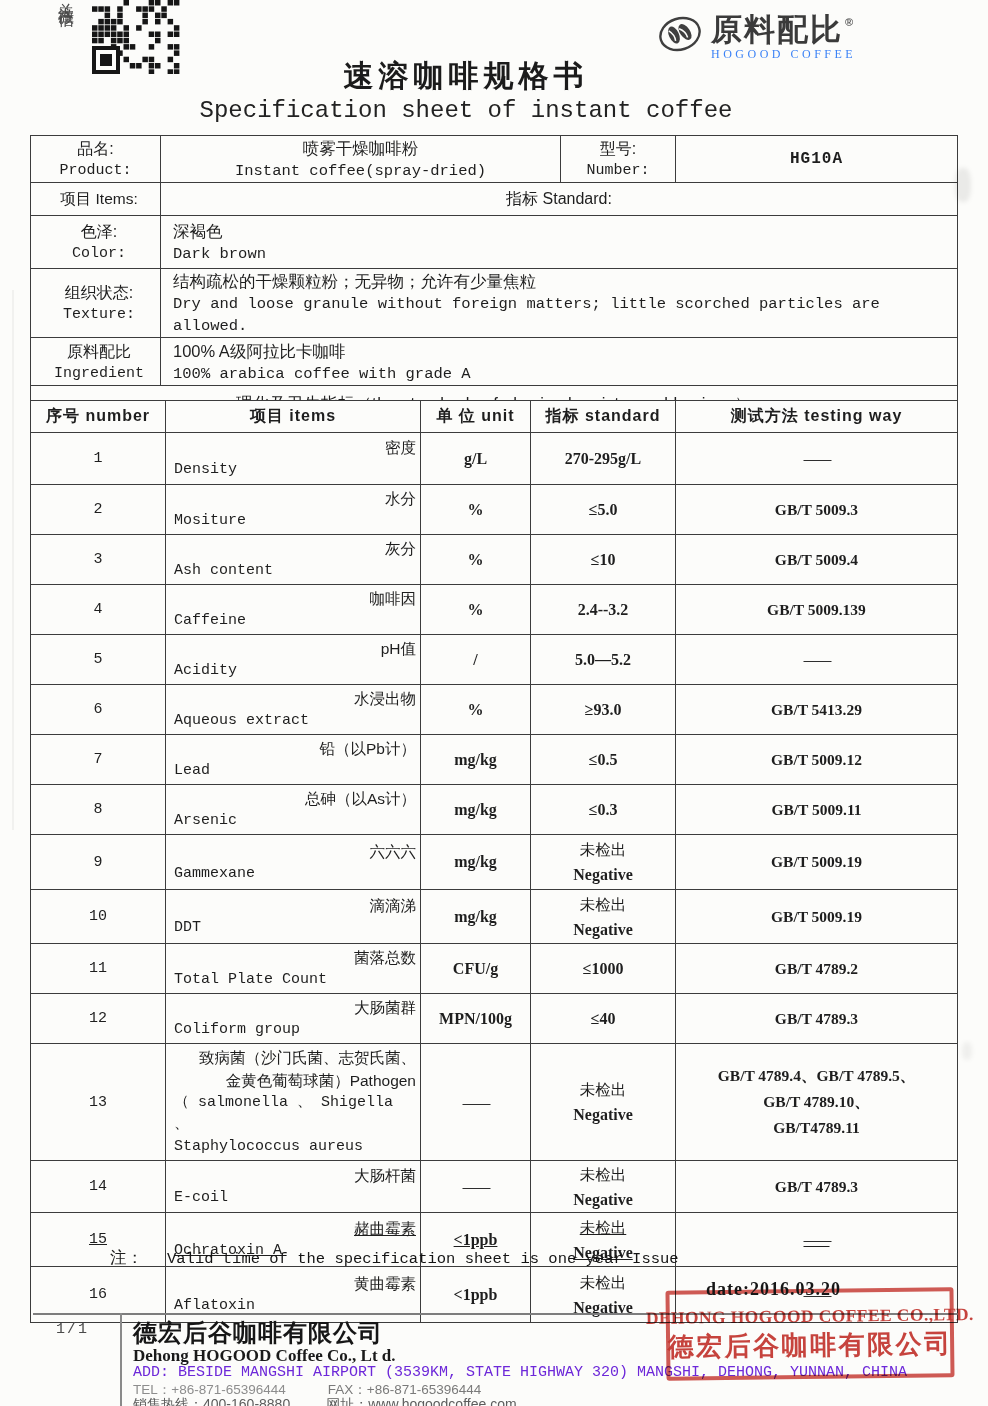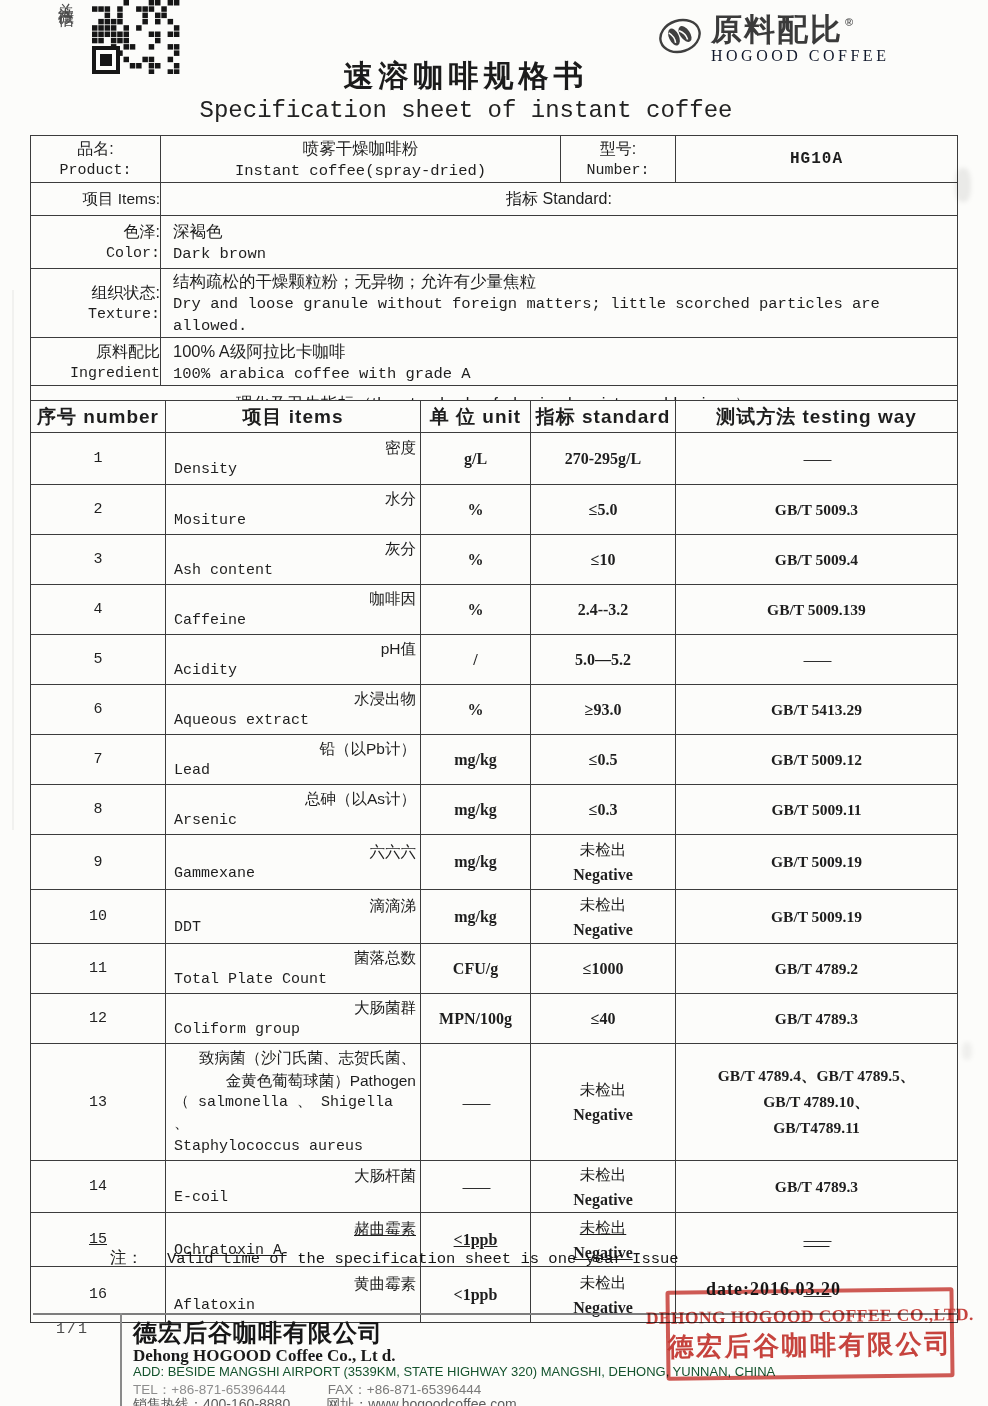--- a/index.html
+++ b/index.html
@@ -7,43 +7,43 @@
         font-family:"Liberation Sans",sans-serif;color:#1e1e1e;}
   .mono{font-family:"Liberation Mono",monospace;}
 
   
   .qr-caption{position:absolute;left:55px;top:-10px;writing-mode:vertical-rl;text-orientation:upright;
               font-size:16px;letter-spacing:3px;color:#4a4a4a;}
   .qr{position:absolute;left:92px;top:0;}
   .logo{position:absolute;left:658px;top:6px;display:flex;align-items:center;gap:7px;}
   .logo-cn{font-size:31px;font-weight:700;color:#3a3a3a;letter-spacing:2px;line-height:32px;}
   .logo-cn .reg{font-size:11px;vertical-align:14px;letter-spacing:0;margin-left:2px;color:#555;}
-  .logo-en{font-family:"Liberation Serif",serif;font-size:16px;letter-spacing:3.5px;color:#0f172a;margin-top:1px;}
+  .logo-en{font-family:"Liberation Serif",serif;font-size:12px;letter-spacing:3.5px;color:#3b82f6;margin-top:1px;}
   .title-cn{position:absolute;left:0;top:56px;width:988px;text-align:center;transform:translateX(-28px);
             font-family:"Liberation Serif",serif;font-size:30px;font-weight:700;letter-spacing:5px;color:#1b1b1b;}
   .title-en{position:absolute;left:0;top:97px;width:988px;text-align:center;transform:translateX(-28px);
             font-family:"Liberation Mono",monospace;font-size:24px;color:#222;white-space:nowrap;}
 
   
   table{border-collapse:collapse;table-layout:fixed;}
   td,th{border:1.6px solid #3c3c3c;padding:0;vertical-align:middle;overflow:hidden;}
   .info-table{position:absolute;left:30px;top:135px;width:928px;}
   .spec-table{position:absolute;left:30px;top:400px;width:928px;}
   .c{text-align:center;}
-  .left{text-align:right;padding-left:7px;}
+  .left{text-align:center;padding-left:7px;}
   .lbl-cn{font-size:16px;line-height:23px;}
   .lbl-en{font-family:"Liberation Mono",monospace;font-size:15px;line-height:21px;}
   .val-cn{font-size:16.5px;line-height:24px;}
   .val-en{font-family:"Liberation Mono",monospace;font-size:15.5px;line-height:22px;}
   .val-left{text-align:left;padding-left:12px;}
   .items-lbl{font-size:15.5px;}
   .std-head{font-size:16px;}
   .hg{font-family:"Liberation Mono",monospace;font-size:16px;font-weight:700;letter-spacing:1px;}
   .banner{font-size:16.5px;letter-spacing:0.5px;}
-  .spec-table th{font-size:19px;font-weight:600;letter-spacing:1px;background:#fcfcfa;text-align:center;}
+  .spec-table th{font-size:16px;font-weight:600;letter-spacing:1px;background:#fcfcfa;text-align:center;}
   .c-no{font-family:"Liberation Mono",monospace;font-size:15px;text-align:center;}
   .c-item{text-align:left;padding:2px 4px 2px 8px;}
   .item-cn{font-size:15.5px;line-height:23px;white-space:pre-line;text-align:right;}
   .item-en{font-family:"Liberation Mono",monospace;font-size:15px;line-height:22px;white-space:pre-line;}
   .c-unit{font-family:"Liberation Serif",serif;font-weight:700;font-size:16px;text-align:center;}
   .c-std{text-align:center;}
   .std-one{font-family:"Liberation Serif",serif;font-weight:700;font-size:16px;}
   .std-cn{font-size:15.5px;line-height:26px;}
   .std-en{font-family:"Liberation Serif",serif;font-weight:700;font-size:16px;line-height:24px;}
   .c-method{font-family:"Liberation Serif",serif;font-weight:700;font-size:15.5px;text-align:center;
@@ -64,22 +64,22 @@
             color:rgba(198,58,52,0.95);white-space:nowrap;}
   .stamp-cn{font-size:26px;font-weight:600;letter-spacing:2.5px;color:rgba(198,58,52,0.95);white-space:nowrap;}
 
   
   .footer-rule{position:absolute;left:33px;top:1313px;width:925px;height:2px;background:#7d7d7d;}
   .footer-vline{position:absolute;left:120px;top:1313px;width:2px;height:93px;background:#8a8a8a;}
   .page-num{position:absolute;left:56px;top:1321px;font-size:15px;letter-spacing:2px;color:#4a4a4a;}
   .f-company-cn{position:absolute;left:133px;top:1317px;font-size:24px;font-weight:700;letter-spacing:1px;color:#161616;}
   .f-company-en{position:absolute;left:133px;top:1346px;font-family:"Liberation Serif",serif;font-weight:700;
                 font-size:17px;color:#1a1a1a;}
-  .f-address{position:absolute;left:133px;top:1364px;font-family:Liberation Sans, sans-serif;font-size:13px;
-             color:#14532d;white-space:nowrap;}
+  .f-address{position:absolute;left:133px;top:1364px;font-family:Liberation Mono, monospace;font-size:15px;
+             color:#6d28d9;white-space:nowrap;}
   .f-telfax{position:absolute;left:133px;top:1381px;font-size:13.5px;color:#8d8d8d;white-space:nowrap;text-align:right;}
   .f-telfax .fax{margin-left:42px;color:#7a7a7a;}
   .f-hotline{position:absolute;left:133px;top:1396px;font-size:14px;color:#5d5d5d;white-space:nowrap;}
   .f-hotline .web{margin-left:36px;}
 
   
   .scratch{position:absolute;left:12px;top:290px;width:2px;height:540px;background:rgba(0,0,0,0.045);}
   .blotch1{position:absolute;left:955px;top:168px;width:16px;height:34px;background:rgba(0,0,0,0.07);
            border-radius:40%;filter:blur(2px);}
   .blotch2{position:absolute;left:962px;top:1042px;width:10px;height:18px;background:rgba(0,0,0,0.05);

